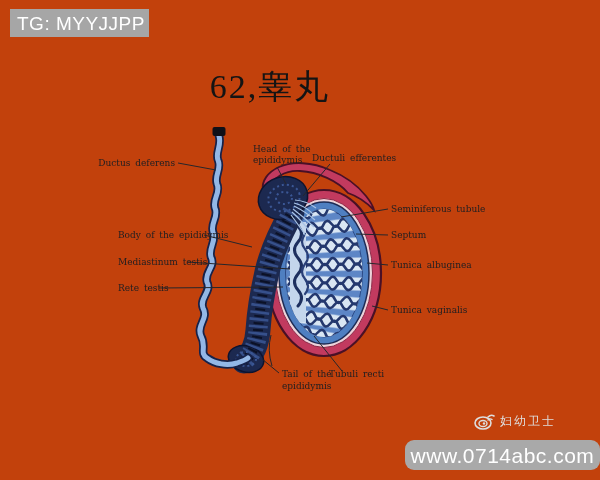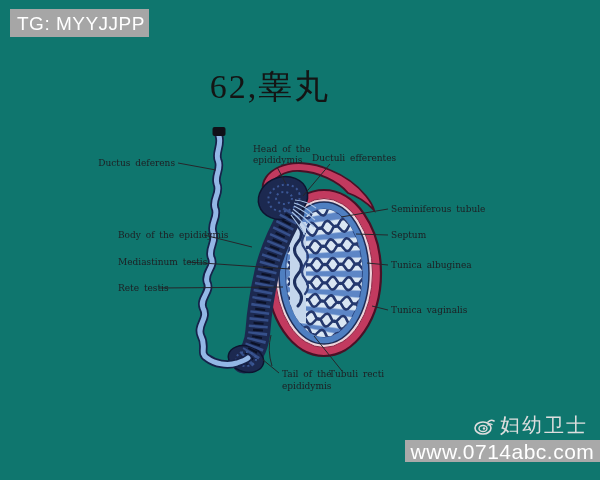--- a/index.html
+++ b/index.html
@@ -1,26 +1,26 @@
 <!DOCTYPE html>
 <html><head>
 <meta charset="utf-8">
 <style>
   html,body{margin:0;padding:0;background:#ffffff;}
-  .stage{position:relative;width:600px;height:480px;background:#0f766e;overflow:hidden;
+  .stage{position:relative;width:600px;height:480px;background:#c2410c;overflow:hidden;
          font-family:"DejaVu Serif","Liberation Serif",serif;}
   .tagbar{position:absolute;left:10px;top:9px;width:139px;height:28px;background:#a6a6a6;
           display:flex;align-items:center;padding-left:7px;box-sizing:border-box;}
   .tagbar span{color:#ffffff;font:19px/1 "Liberation Sans",sans-serif;letter-spacing:.5px;}
   .title{position:absolute;left:160px;top:64px;width:220px;text-align:center;
          font-size:34px;letter-spacing:2px;color:#141414;font-family:Liberation Serif, serif;}
   .wm-soft{position:absolute;left:474px;top:412px;display:flex;align-items:center;gap:4px;
-           color:#dedede;font-size:20px;letter-spacing:2px;font-family:"Liberation Sans",sans-serif;}
-  .urlbar{position:absolute;left:405px;top:440px;width:195px;height:22px;background:#a9a9a9;
-          display:flex;align-items:center;justify-content:center;}
+           color:#dedede;font-size:12px;letter-spacing:2px;font-family:"Liberation Sans",sans-serif;}
+  .urlbar{position:absolute;left:405px;top:440px;width:195px;height:30px;background:#a9a9a9;
+          display:flex;align-items:center;justify-content:center;border-radius:9px;}
   .urlbar span{color:#ffffff;font:21px/1 "Liberation Sans",sans-serif;letter-spacing:.5px;}
   svg .lbl{font:9px "DejaVu Serif","Liberation Serif",serif;fill:#1e1e22;word-spacing:2px;}
   svg .ptr{stroke:#26262b;stroke-width:1;fill:none;}
 </style>
 </head>
 <body>
 
 <div class="stage">
 
   <div class="tagbar">

